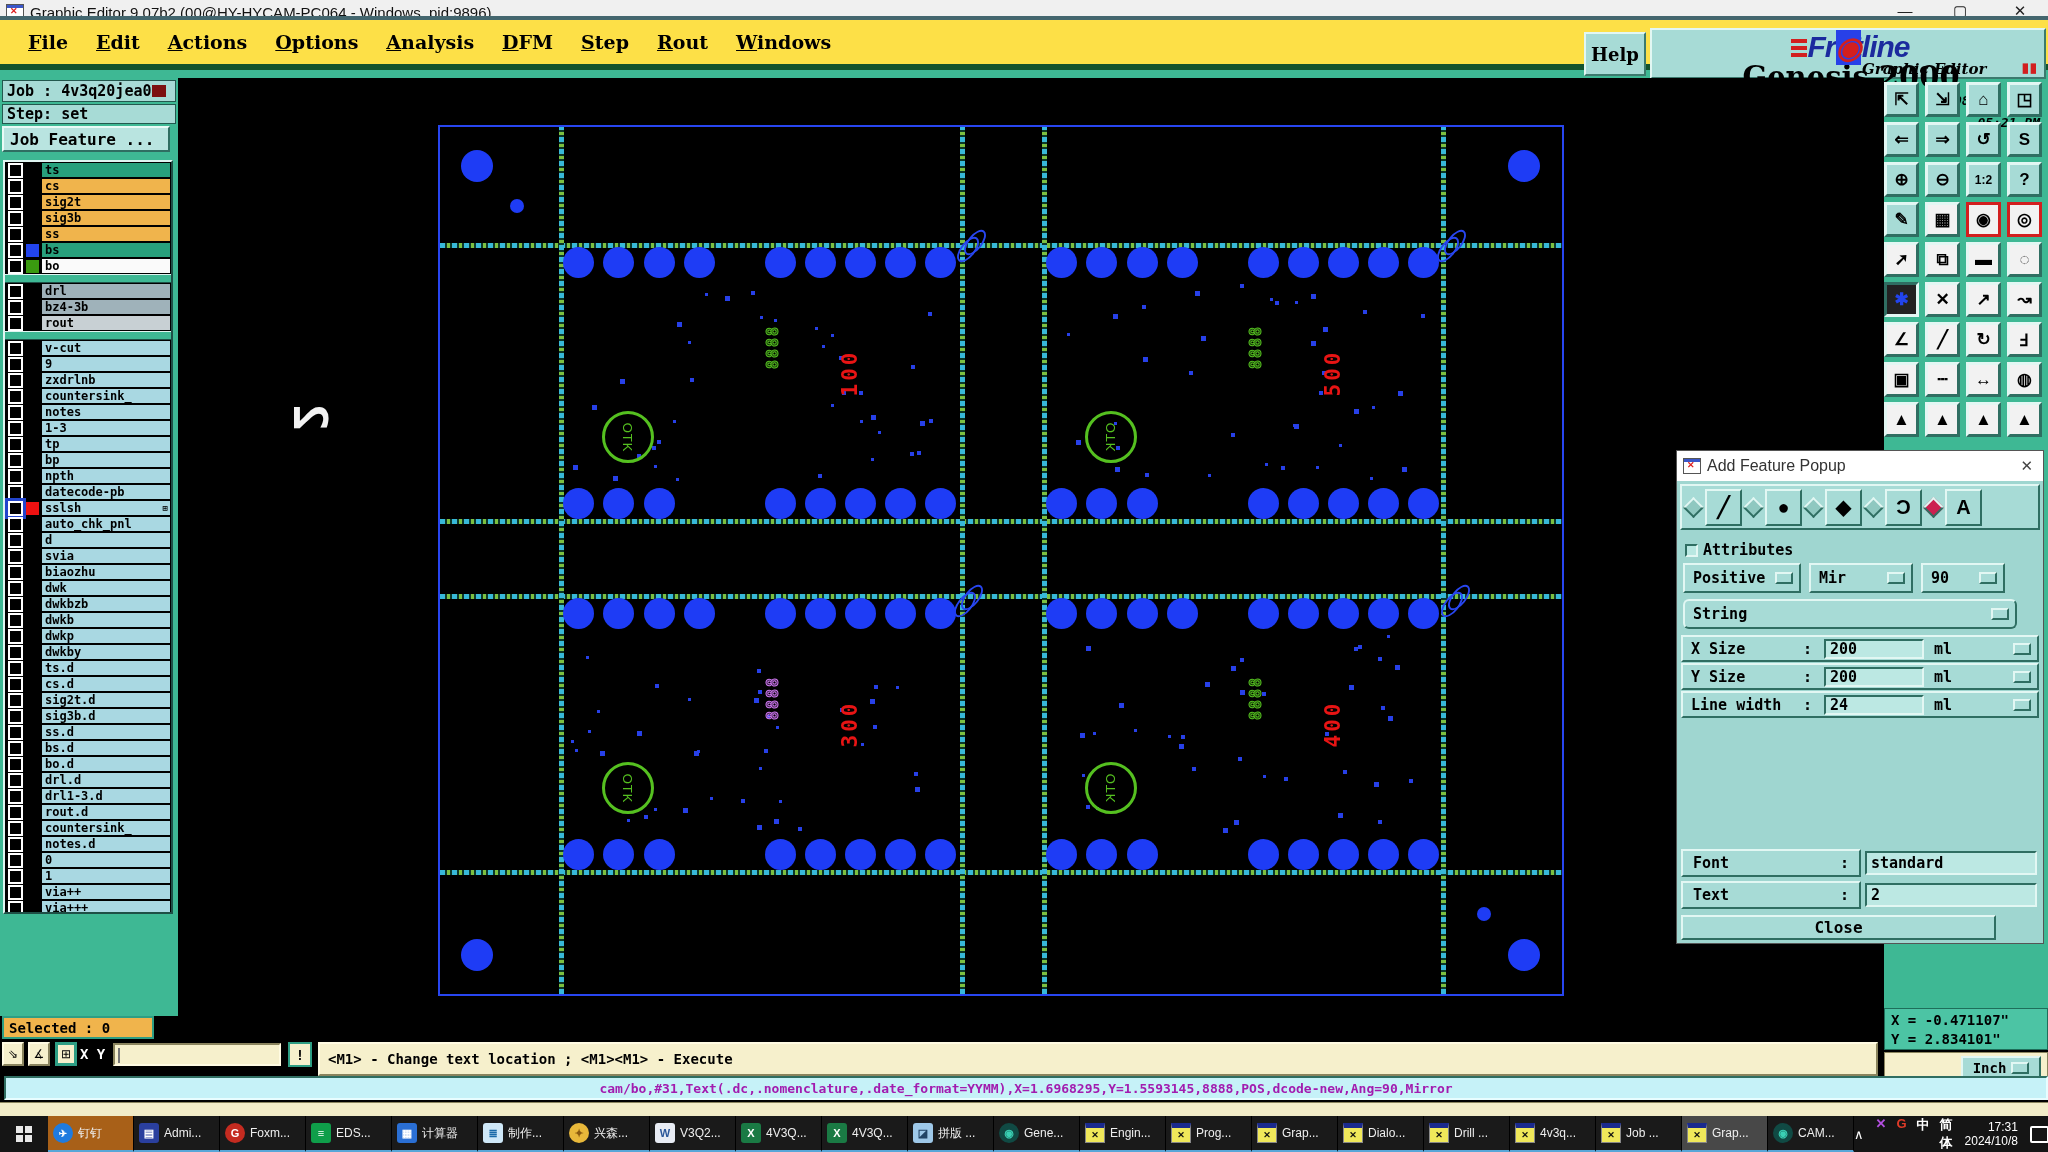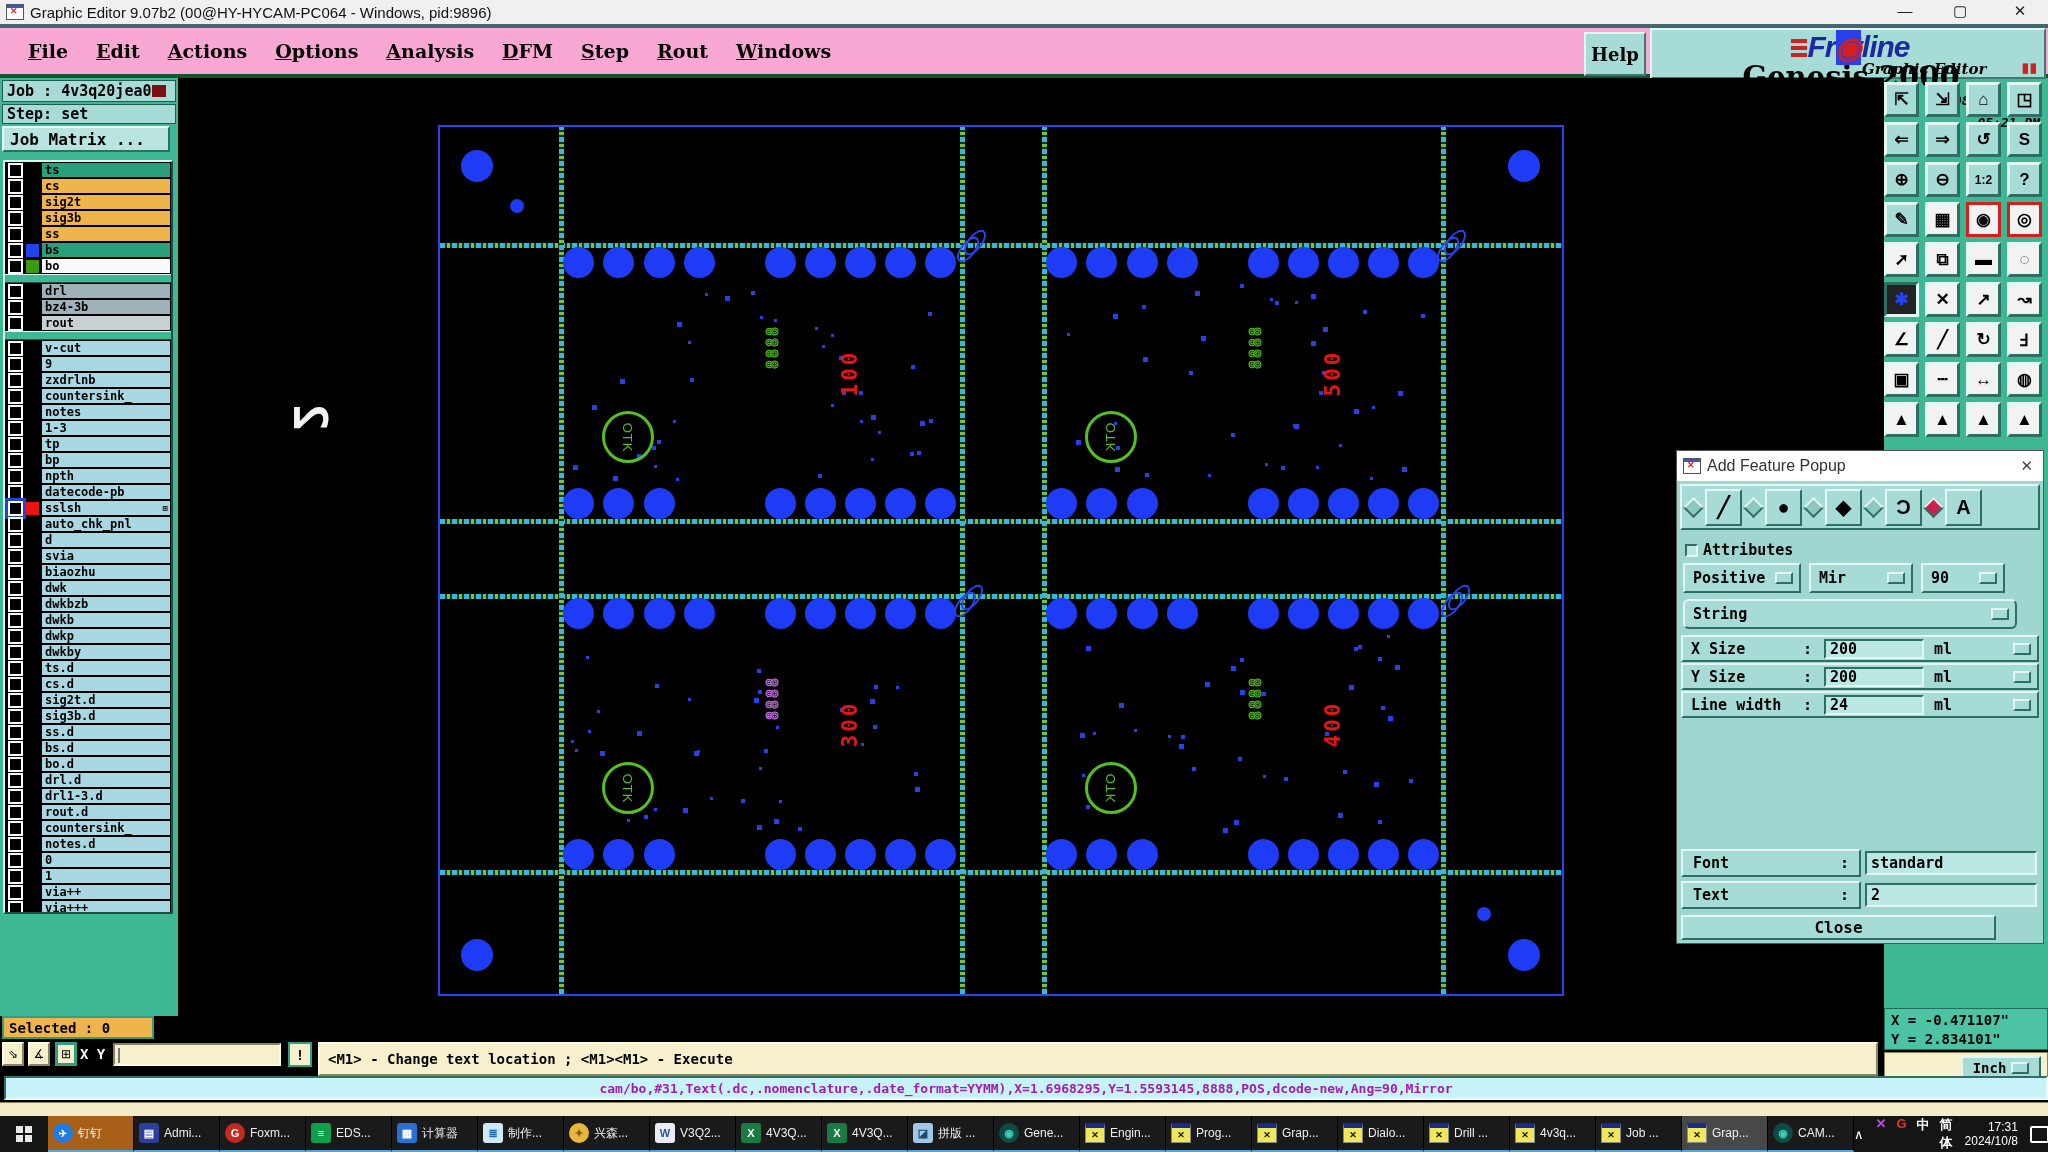--- a/index.html
+++ b/index.html
@@ -9,22 +9,22 @@
   .mono{font-family:"DejaVu Sans Mono",monospace;font-weight:bold;}
   
   #titlebar{left:0;top:0;width:2048px;height:24px;background:#f0f0f0;color:#111;
             display:flex;align-items:center;font-size:15px;border-bottom:1px solid #b8b8b8;}
   .winicon{width:16px;height:14px;background:#fff;border:1px solid #555;margin:0 6px 0 6px;
            position:relative;display:inline-block;}
   .winicon::before{content:"";position:absolute;left:0;top:0;right:0;height:3px;background:#3a56c8;}
   .winicon::after{content:"✕";position:absolute;left:3px;top:1px;color:#d22;font-size:9px;font-weight:bold;}
   .winctl{position:absolute;top:2px;font-size:15px;color:#222;width:30px;text-align:center;cursor:default;}
   
-  #menubar{left:0;top:24px;width:2048px;height:54px;background:#f9a8d4;border-top:4px solid #44666e;
-           border-bottom:4px solid #14532d;box-sizing:border-box;display:flex;align-items:center;}
+  #menubar{left:0;top:16px;width:2048px;height:54px;background:#fde047;border-top:4px solid #44666e;
+           border-bottom:6px solid #14532d;box-sizing:border-box;display:flex;align-items:center;}
   .menu-item{font-family:"DejaVu Serif",serif;font-weight:bold;font-size:19px;color:#000;margin-left:28px;cursor:default;}
   .menu-item u{text-decoration:underline;}
   #help-btn{left:1584px;top:32px;width:58px;height:40px;background:#a7dbd6;border:2px solid;
             border-color:#e2f7f3 #3c7a6e #3c7a6e #e2f7f3;display:flex;align-items:center;justify-content:center;
             font-family:"DejaVu Serif",serif;font-weight:bold;font-size:18px;}
   #brand{left:1650px;top:28px;width:392px;height:47px;background:#a7dbd6;border:2px solid;
          border-color:#e2f7f3 #3c7a6e #3c7a6e #e2f7f3;display:flex;align-items:center;flex-direction:column;}
   #flogo{font-style:italic;font-weight:bold;font-size:30px;color:#1b2a9e;letter-spacing:-1px;white-space:nowrap;margin-left:4px;}
   #flogo .bars{display:inline-block;width:16px;height:18px;margin-right:1px;
      background:repeating-linear-gradient(#d21f1f 0 4px,transparent 4px 7px);}
@@ -184,21 +184,21 @@
   <span id="bdate" class="mono">
     <span>08 Oct 2024</span><br><span>05:21 PM</span>
   </span>
   <span id="pause" class="abs">▮▮</span>
 </div>
 
 <div id="sidebar" class="abs">
   <div class="sbar abs mono" style="top:2px;height:22px;">Job : 4v3q20jea0</div>
   <div id="jobchip" class="abs" style="top:7px;"></div>
   <div class="sbar abs mono" style="top:26px;height:20px;">Step: set</div>
-  <div id="jobmatrix" class="abs mono" style="top:48px;">Job Matrix ...</div>
+  <div id="jobmatrix" class="abs mono" style="top:48px;">Job Feature ...</div>
   <div id="layerpanel" class="abs" style="top:82px;">
       <div class="lrow">
         <span class="lchk"></span>
         <span class="lchip"></span>
         <span class="lname mono bg-teal">ts</span>
       </div>
       <div class="lrow">
         <span class="lchk"></span>
         <span class="lchip"></span>
         <span class="lname mono bg-orange">cs</span>

